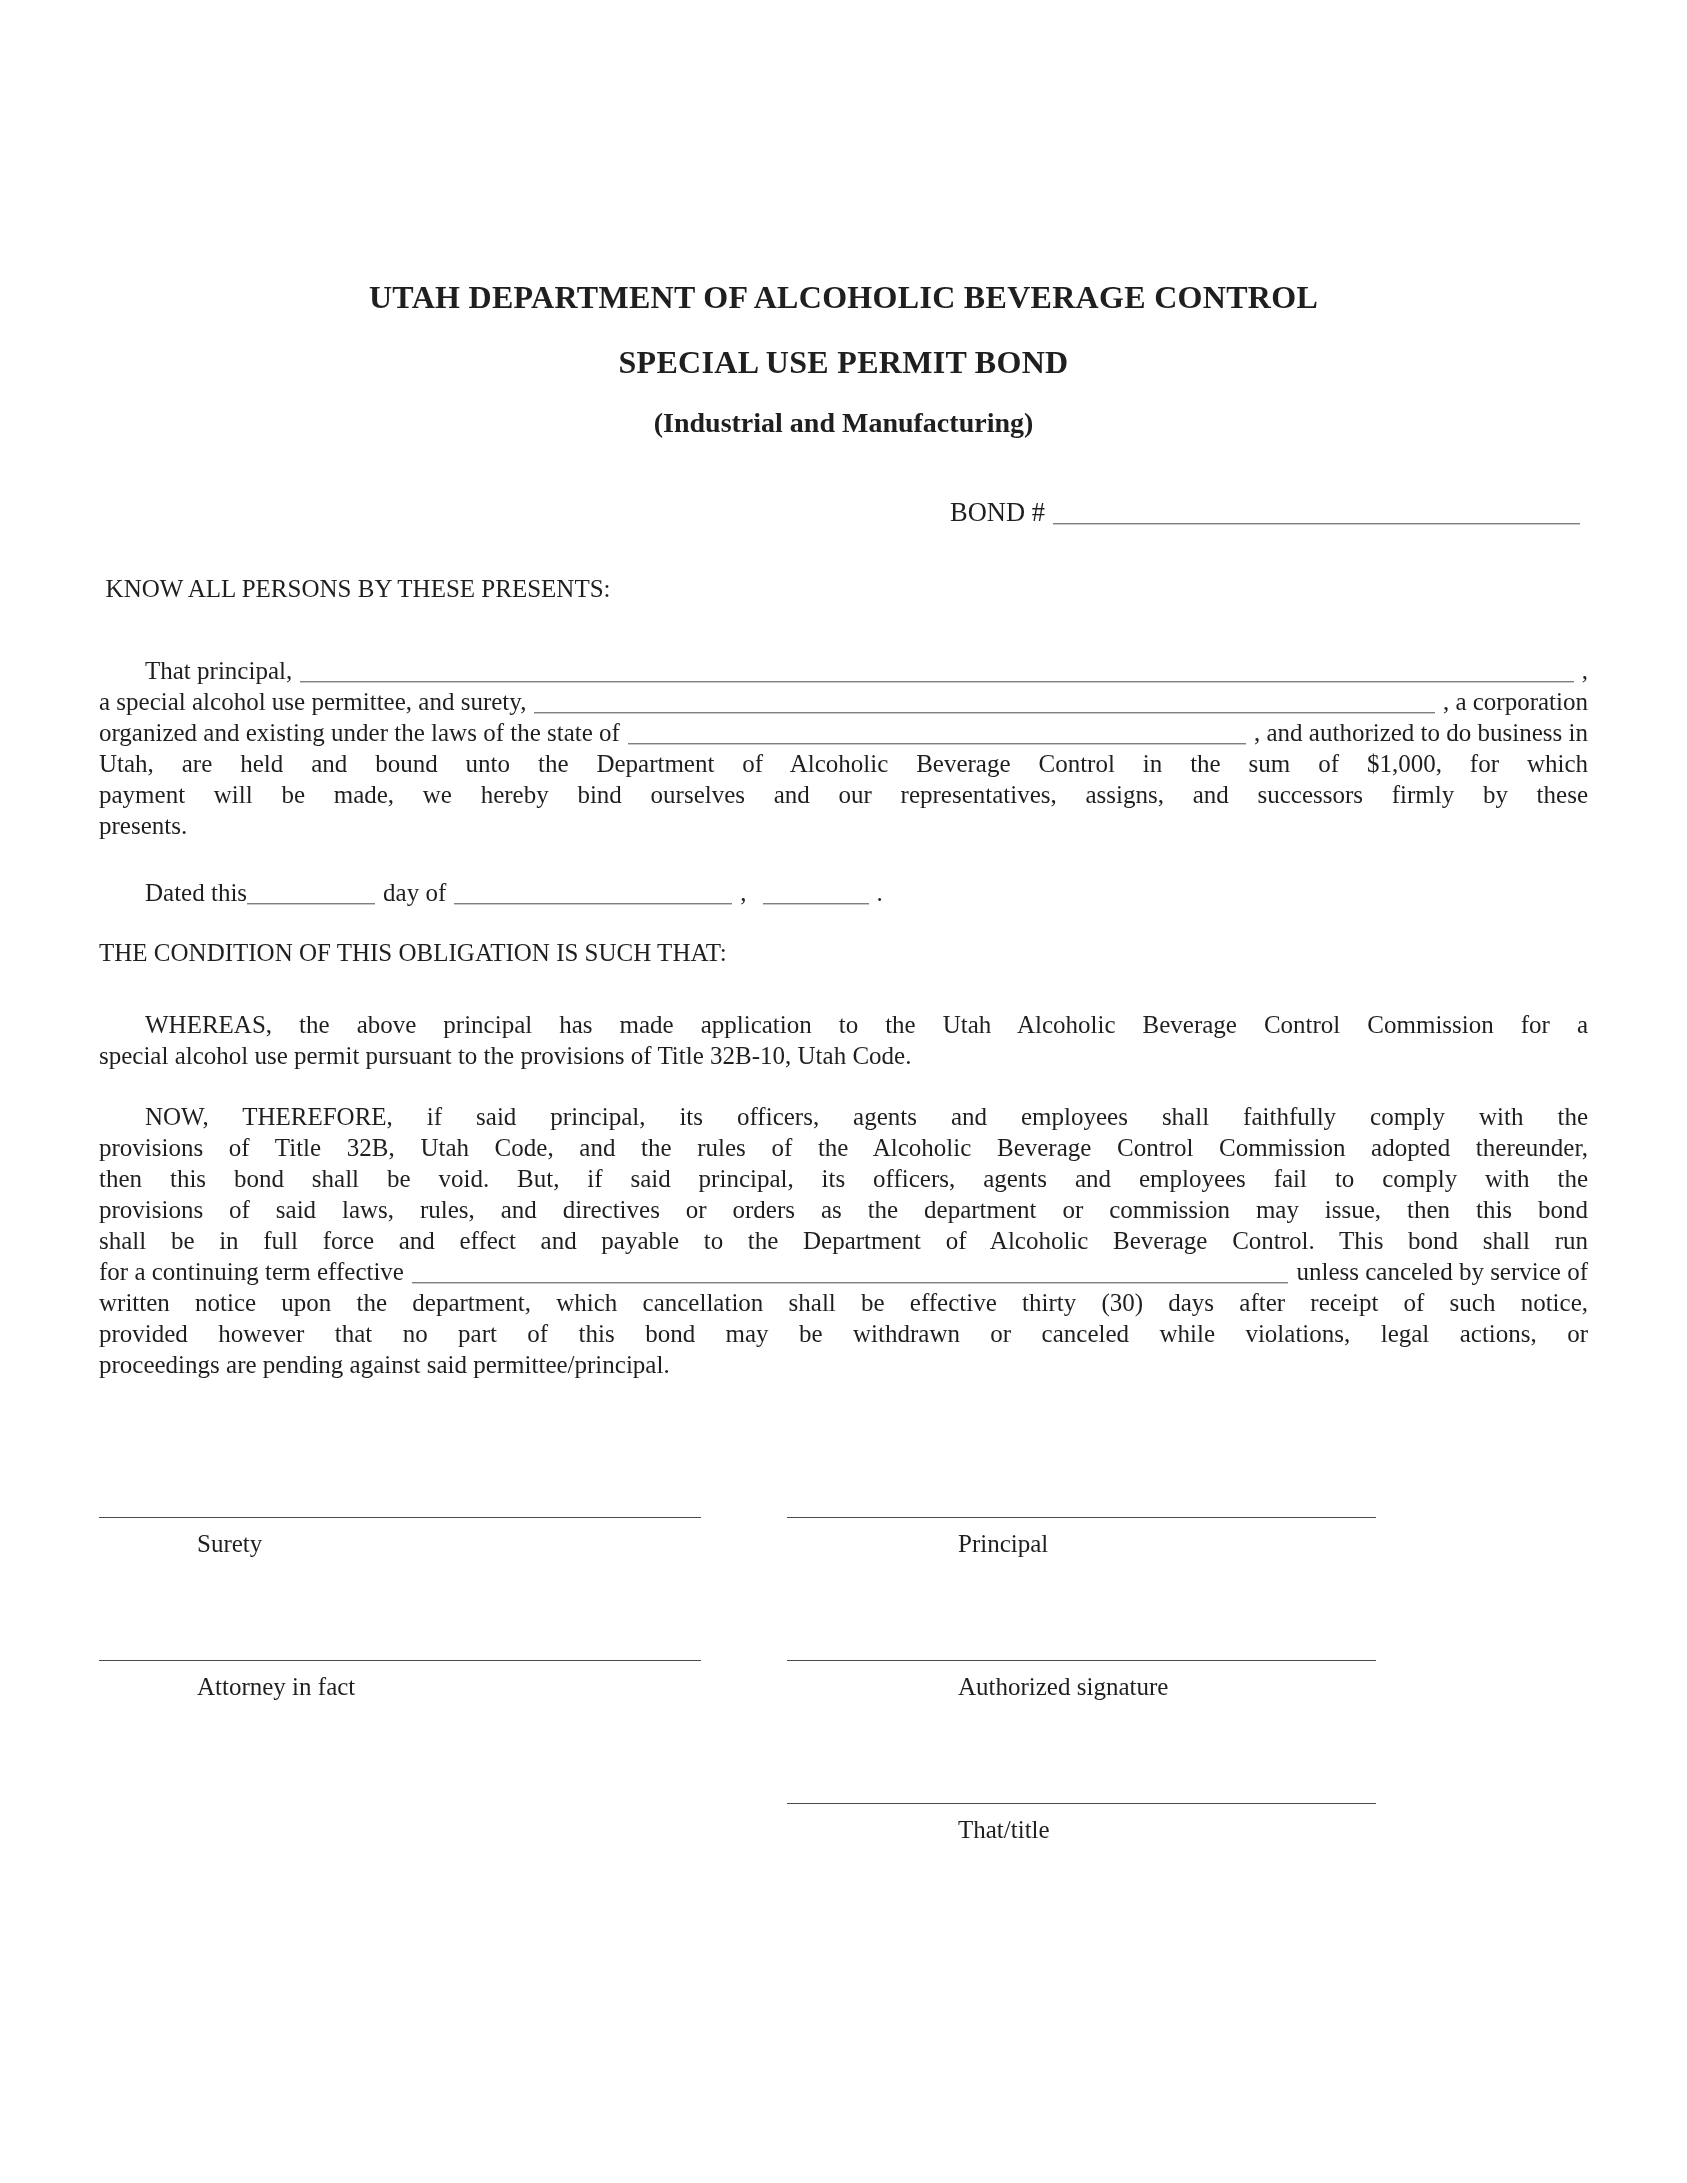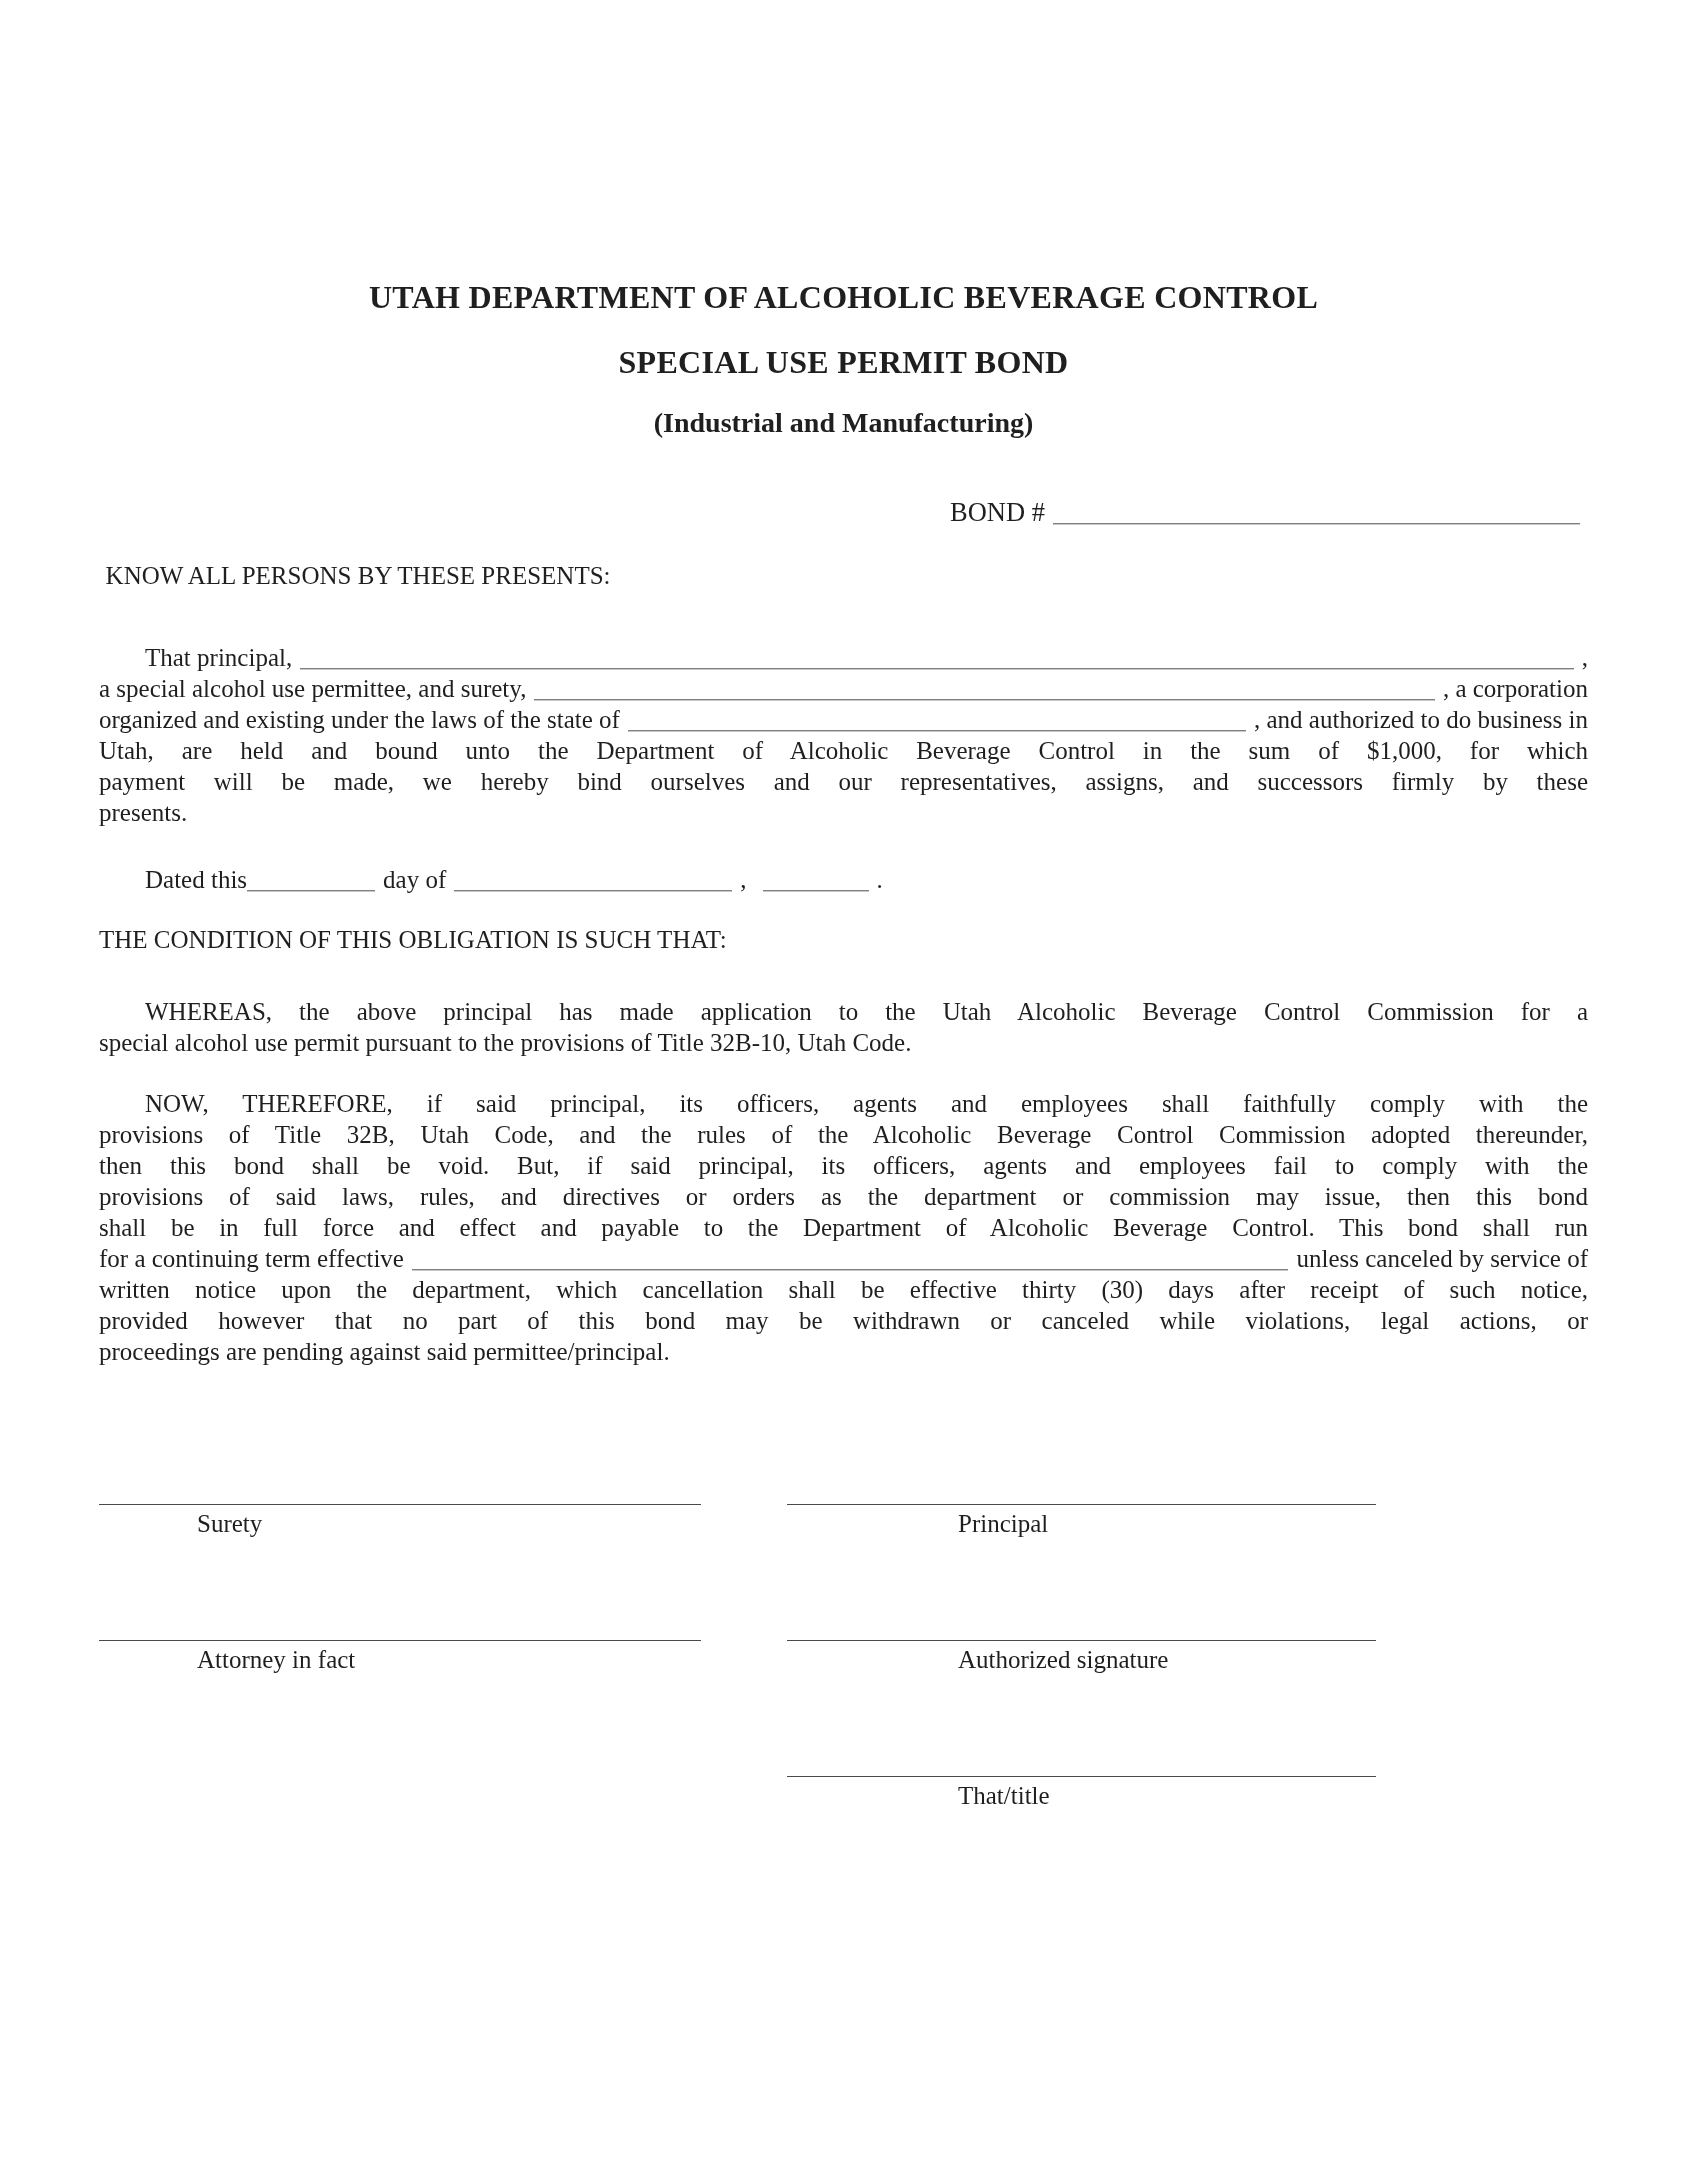--- a/index.html
+++ b/index.html
@@ -34,21 +34,21 @@
   }
   .bond-row {
     display: flex;
     align-items: baseline;
     margin-top: 56px;
     font-size: 26.5px;
     line-height: 33px;
   }
   .bond-row .bond-label { margin-left: 851px; }
   .opening {
-    margin-top: 30px;
+    margin-top: 43px;
     font-size: 25px;
     line-height: 33px;
     padding-left: 6.6px;
   }
   .para { margin-top: 0; font-size: 25px; }
   .pline { line-height: 31px; font-size: 25px; }
   .jline {
     text-align: justify;
     text-align-last: justify;
     line-height: 31px;
@@ -82,21 +82,21 @@
   .sig-row + .sig-row { margin-top: 101px; }
   .sig-col-left { width: 602px; }
   .sig-col-right { width: 589px; margin-left: 86px; }
   .sig-col-spacer { width: 602px; }
   .sig-line {
     display: block;
     width: 100%;
     border-bottom: 1.3px solid #4a4a4a;
     height: 1.3px;
   }
-  .sig-label { margin-top: 4px; line-height: 30px; }
+  .sig-label { margin-top: 11px; line-height: 30px; }
   .sig-label.left-offset { padding-left: 98px; }
   .sig-label.right-offset { padding-left: 171px; }
 </style>
 </head>
 <body>
 
 <div class="page">
 
   <div class="title">UTAH DEPARTMENT OF ALCOHOLIC BEVERAGE CONTROL</div>
   <div class="title">SPECIAL USE PERMIT BOND</div>

